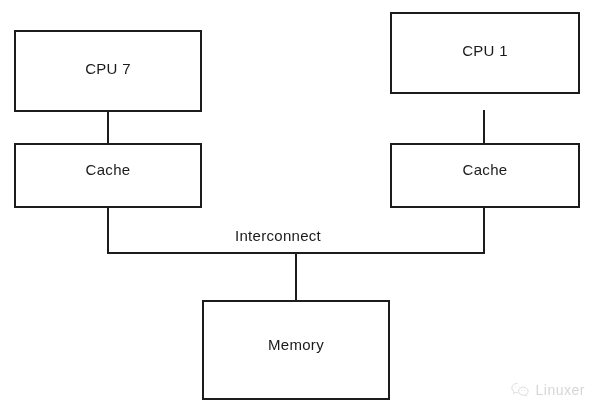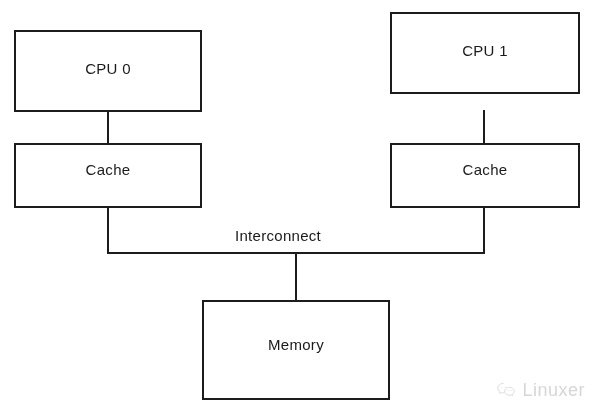--- a/index.html
+++ b/index.html
@@ -96,33 +96,33 @@
     align-items: center;
     gap: 6px;
     opacity: 0.9;
   }
   #watermark .wm-icon {
     width: 20px;
     height: 20px;
     display: block;
   }
   #watermark .wm-text {
-    font-size: 18px;
+    font-size: 14px;
     color: #d2d2d2;
     letter-spacing: 0.5px;
     line-height: 1;
   }
 </style>
 </head>
 <body>
 
 <div id="canvas">
 
   <div class="node" id="cpu0-box">
-    <span class="node-label">CPU 0</span>
+    <span class="node-label">CPU 7</span>
   </div>
 
   <div class="node" id="cache0-box">
     <span class="node-label">Cache</span>
   </div>
 
   <div class="node" id="cpu1-box">
     <span class="node-label">CPU 1</span>
   </div>
 

